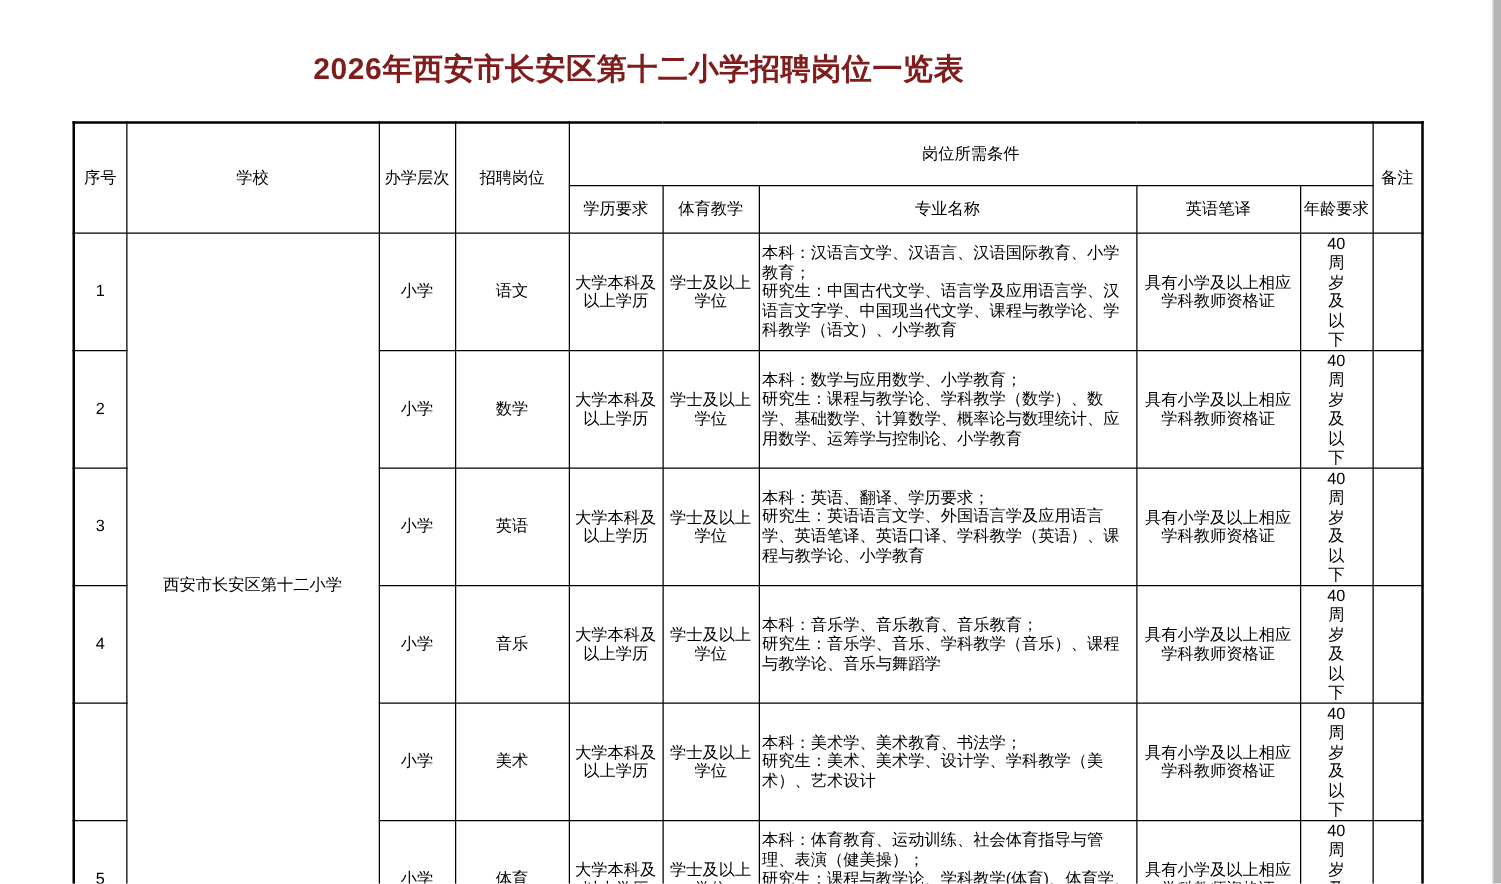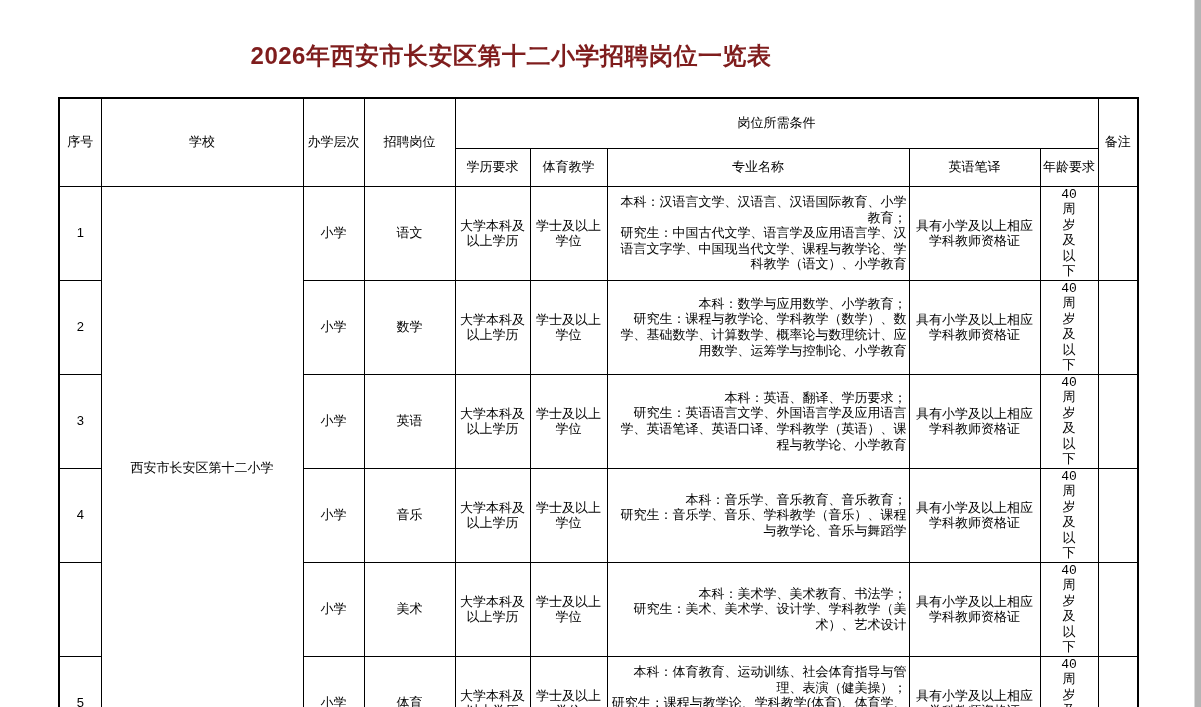--- a/index.html
+++ b/index.html
@@ -57,29 +57,29 @@
     line-height: 15.5px;
     overflow: hidden;
   }
   .job-table th { line-height: 16px; }
   .hr1 { height: 50px; }
   .hr2 { height: 38px; }
   .th-level  { padding: 0 13px; margin-left: 16px; }
   .th-age    { padding: 0 11px; margin-left: 24px; }
   .th-other  { text-align: left; padding-left: 3px; }
   td.major-cell {
-    text-align: right;
+    text-align: left;
     padding: 0 2px;
     line-height: 15.6px;
   }
   td.other-cell {
     text-align: center;
     padding: 0 2px;
   }
-  td.age-cell { padding: 0 16px; font-family: Liberation Mono, monospace; }
+  td.age-cell { padding: 0 16px; }
   .r1 { height: 81px; }
   .r2 { height: 78px; }
   .r3 { height: 74px; }
   .r4 { height: 77px; }
   .r5 { height: 79px; }
   .r6 { height: 77px; }
 </style>
 </head>
 <body>
 

